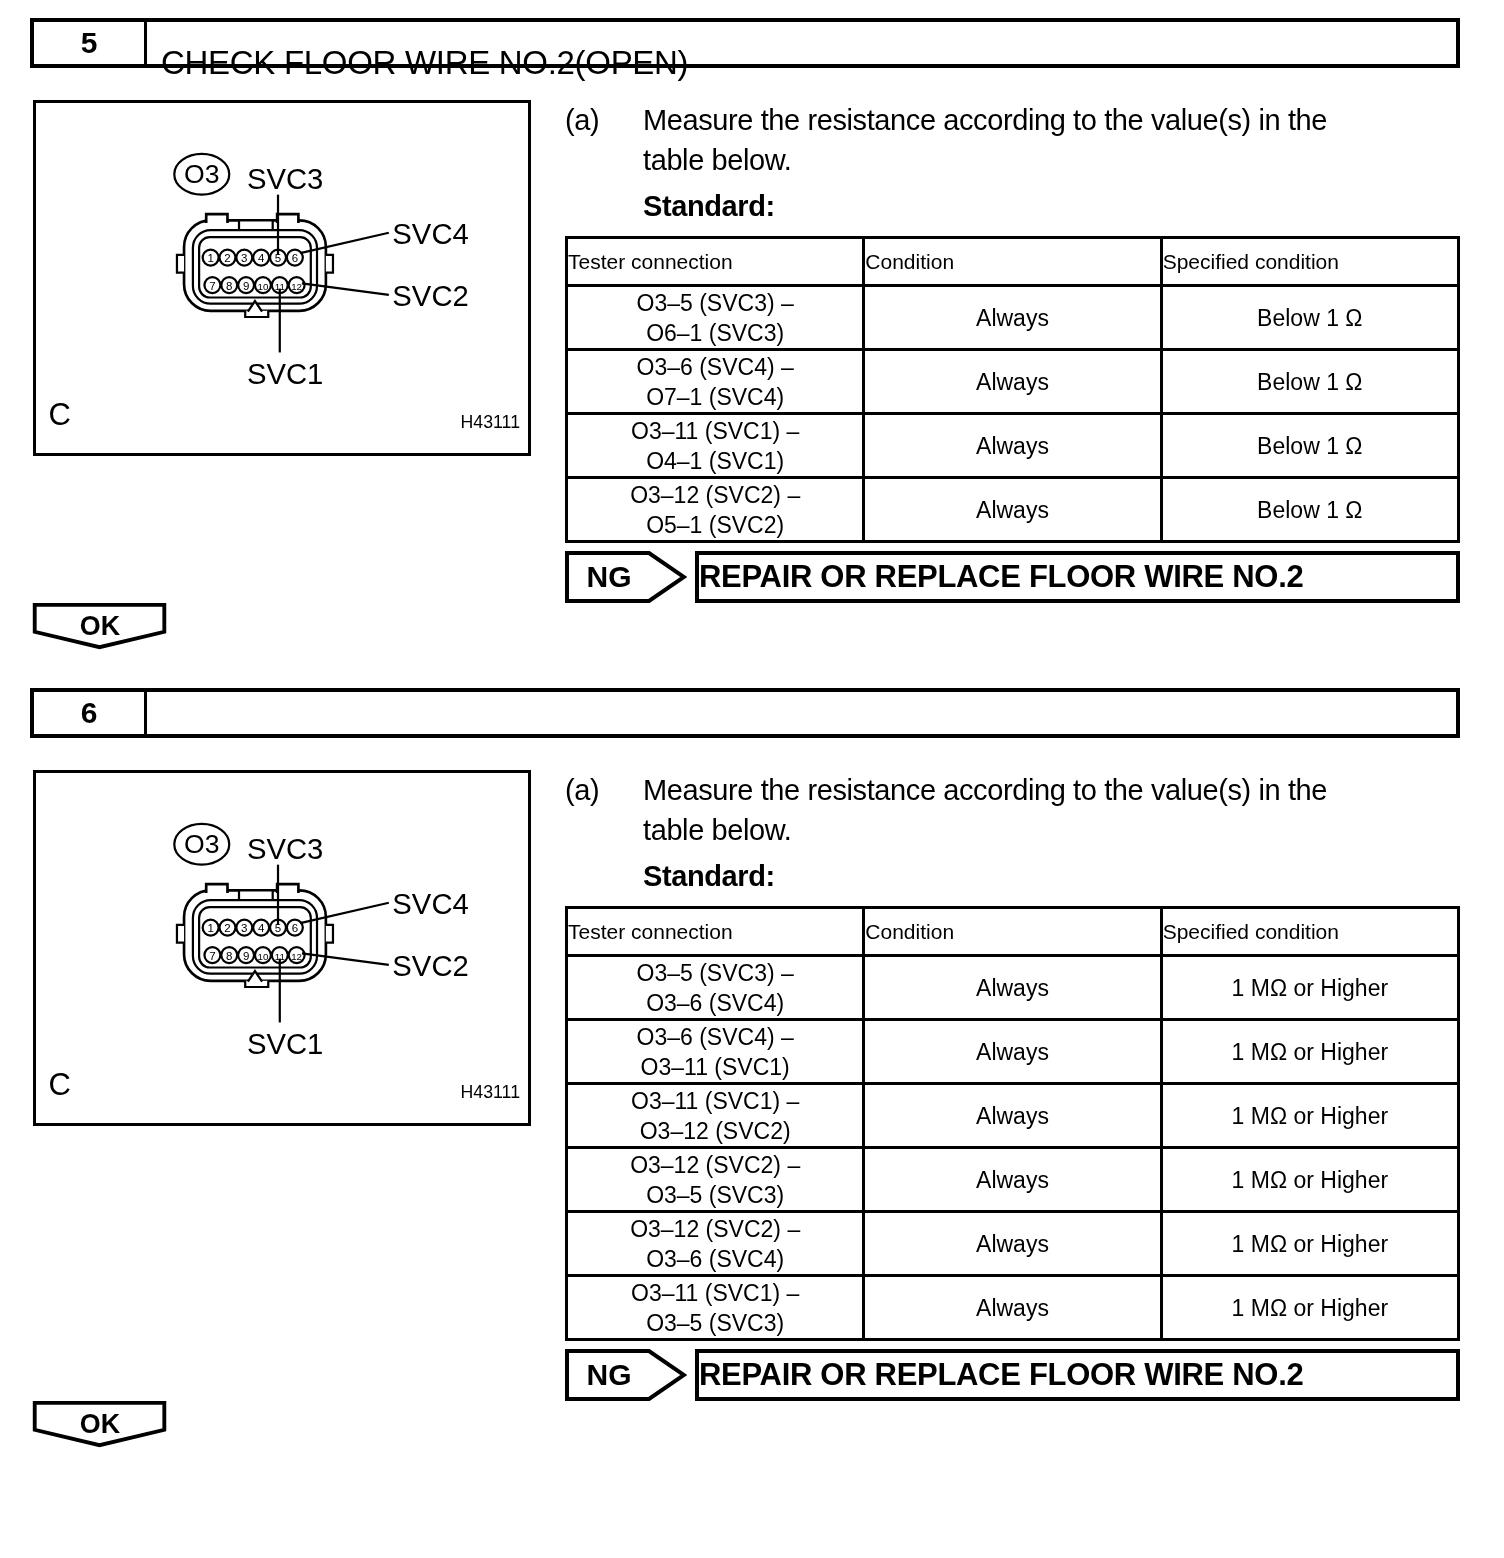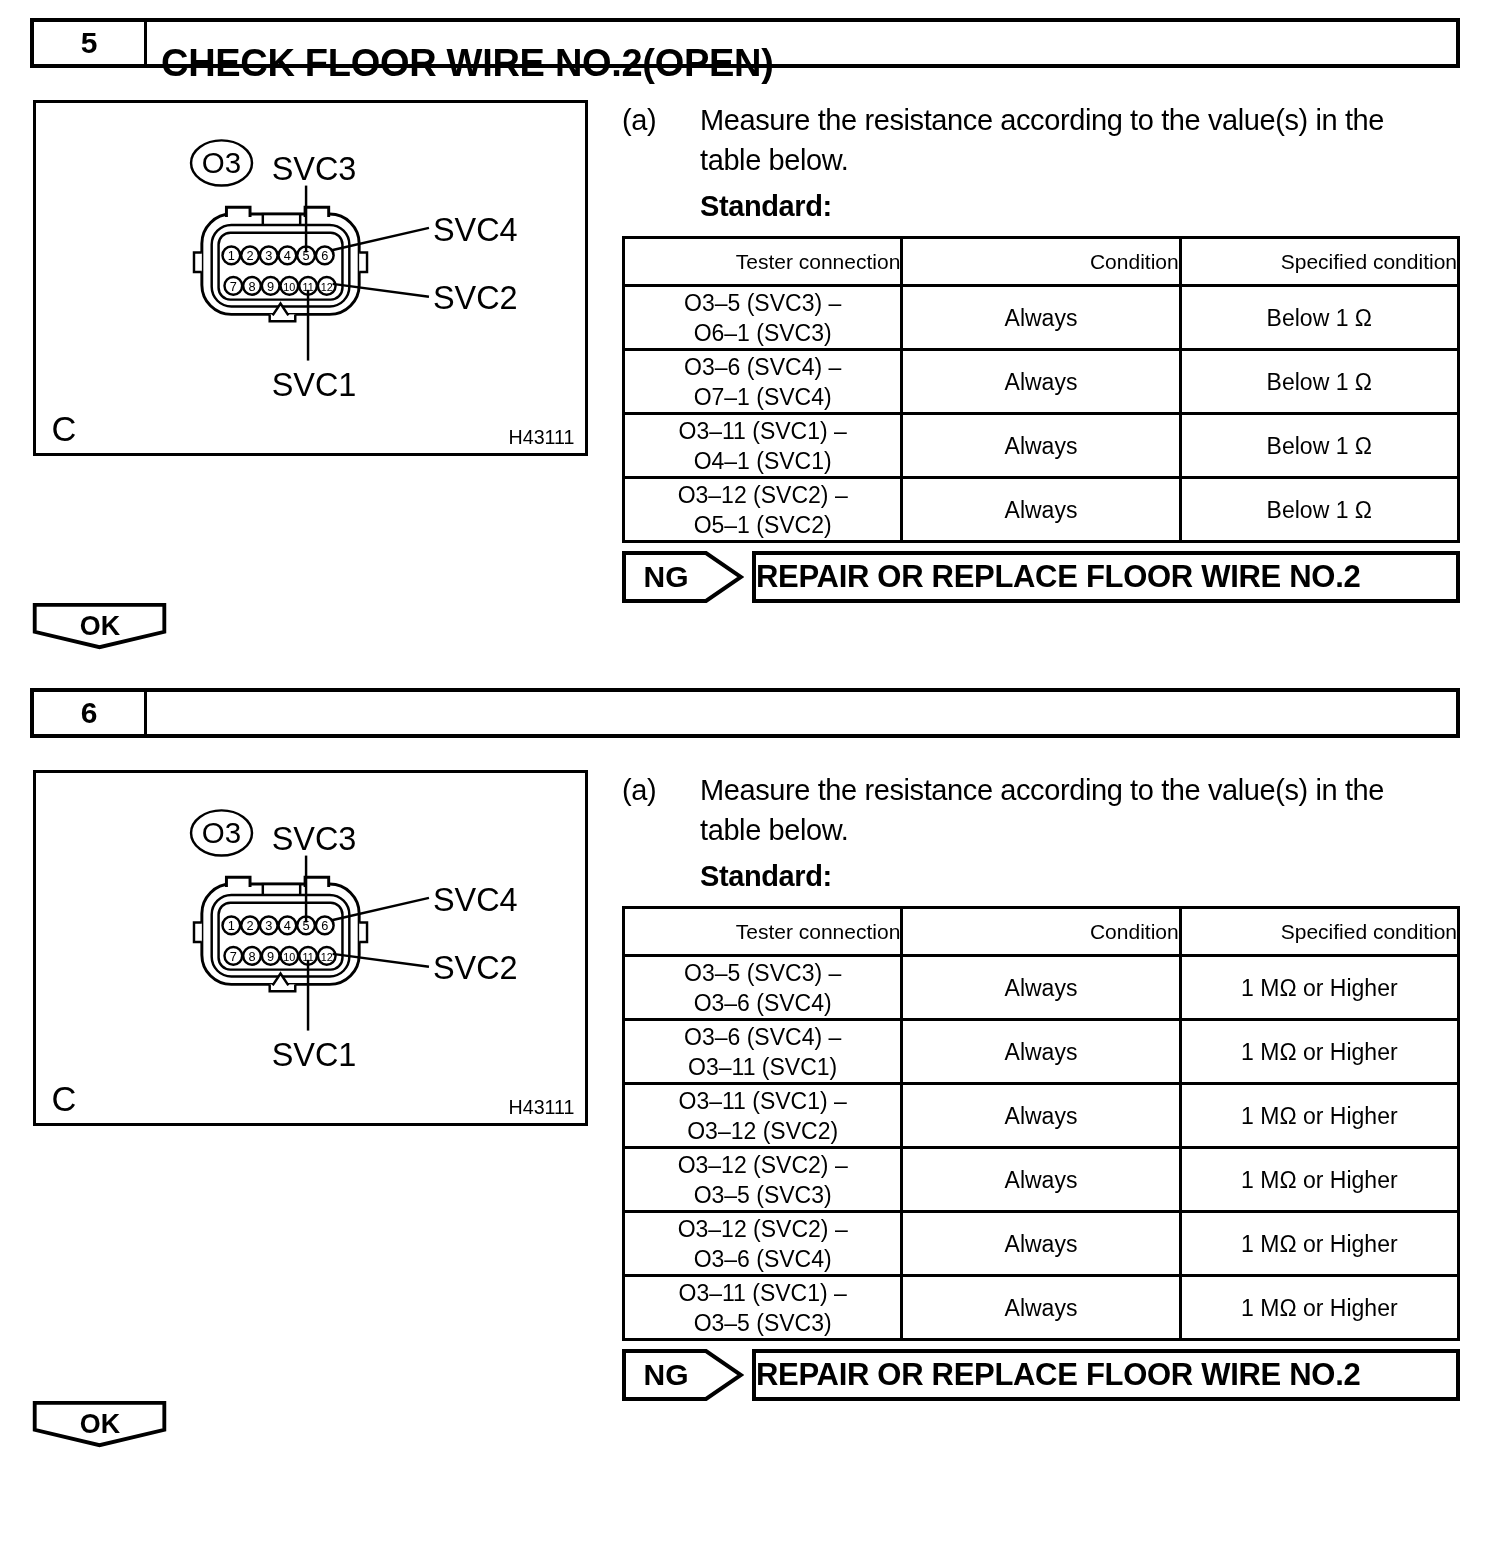--- a/index.html
+++ b/index.html
@@ -1,31 +1,31 @@
 <!DOCTYPE html>
 <html><head>
 <meta charset="utf-8">
 <style>
   * { margin:0; padding:0; box-sizing:border-box; }
   html, body { background:#fff; }
   body { color:#000; font-family:"Liberation Sans", sans-serif; }
   .page { width:1504px; height:1558px; padding:18px 44px 20px 30px; background:#fff; overflow:hidden; }
   .step-header { display:flex; align-items:stretch; border:4px solid #000; height:50px; }
   .step-num { width:113px; border-right:3px solid #000; display:flex; align-items:center; justify-content:center; font-weight:bold; font-size:30px; }
-  .step-title { flex:1; display:flex; align-items:center; padding-left:14px; font-weight:bold; font-size:38px; letter-spacing:-0.3px; white-space:nowrap;margin-top:40px; }
+  .step-title { flex:1; display:flex; align-items:center; padding-left:14px; font-weight:normal; font-size:33px; letter-spacing:-0.3px; white-space:nowrap;margin-top:40px; }
   .content-row { display:flex; align-items:flex-start; margin-top:32px; }
-  .diagram-box { flex:none; width:555px; height:356px; border:3px solid #000; margin-left:3px; background:#fff; }
+  .diagram-box { flex:none; width:498px; height:356px; border:3px solid #000; margin-left:3px; background:#fff; }
   .diagram-box svg { display:block; width:100%; height:100%; }
   .right-col { flex:1; margin-left:34px; }
   .instruction { display:flex; font-size:29px; line-height:40px; letter-spacing:-0.4px; }
   .instr-marker { flex:none; width:78px; }
   .instr-text { white-space:pre-line; }
   .standard-label { font-weight:bold; font-size:29px; letter-spacing:-0.4px; margin:10px 0 13px 78px; }
   table.spec { width:100%; border-collapse:collapse; table-layout:fixed; }
-  table.spec th { border:3px solid #000; height:48px; font-weight:normal; font-size:21px; text-align:right; vertical-align:middle; }
+  table.spec th { border:3px solid #000; height:48px; font-weight:normal; font-size:21px; text-align:left; vertical-align:middle; }
   table.spec td { border:3px solid #000; height:64px; font-size:23px; text-align:center; vertical-align:middle; line-height:30px; }
   td.tester-cell { white-space:pre-line; }
   .ng-row { display:flex; gap:8px; margin-top:8px; height:52px; }
   .ng-arrow { flex:none; width:122px; height:52px; }
   .ng-arrow svg { display:block; width:100%; height:100%; }
   .ng-action { flex:1; border:4px solid #000; display:flex; align-items:center; font-weight:bold; font-size:31px; letter-spacing:-0.3px; white-space:nowrap; background:#fff; }
   .ok-banner { width:140px; height:48px; }
   .ok-banner svg { display:block; width:100%; height:100%; }
   .section-6 { margin-top:37px; }
   svg text { font-family:"Liberation Sans", sans-serif; fill:#000; }

